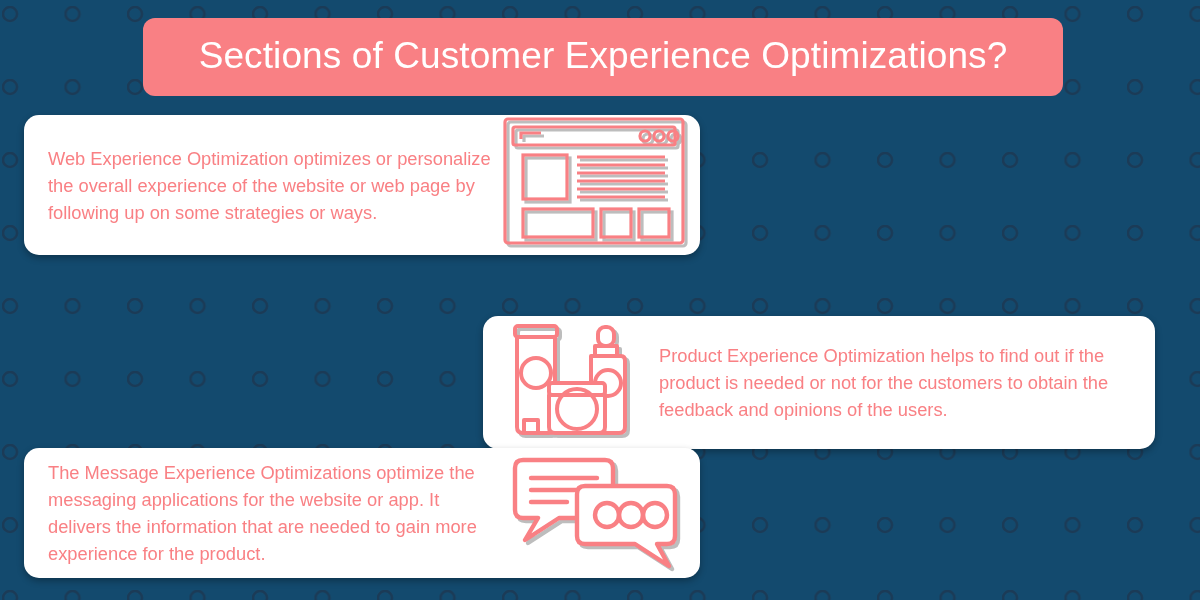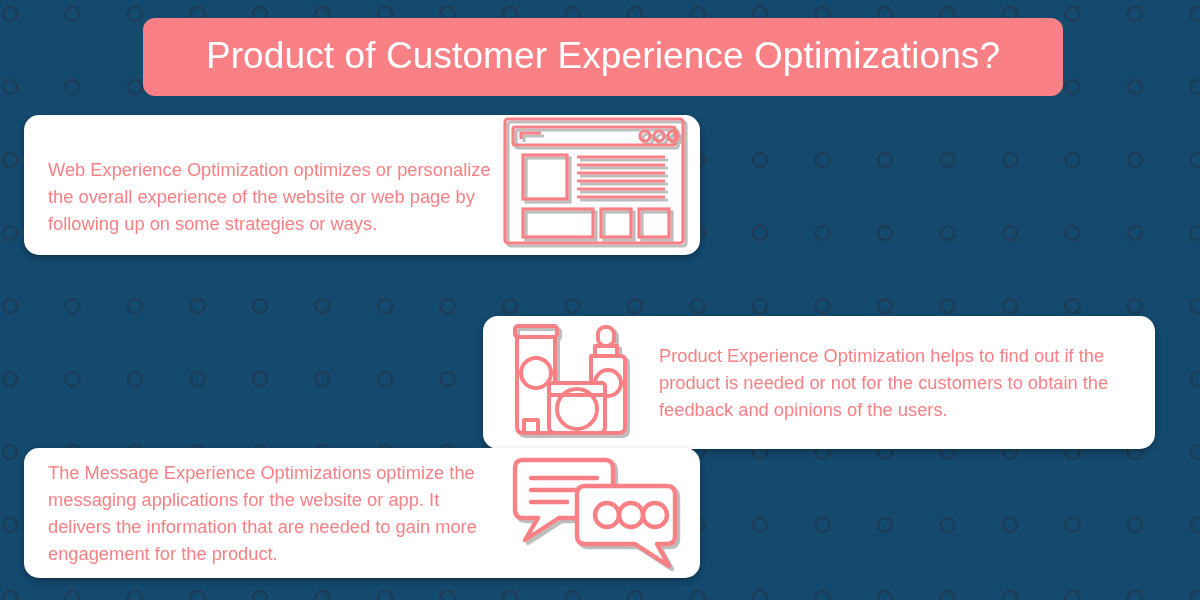--- a/index.html
+++ b/index.html
@@ -72,21 +72,20 @@
     justify-content: center;
   }
 
   
   #card-web {
     left: 24px;
     top: 115px;
     width: 676px;
     height: 140px;
     padding: 0 0 0 24px;
-    align-items: flex-end;
   }
   #card-web .card-text { width: 452px; }
   #card-web .card-icon { width: 196px; height: 140px; }
 
   
   #card-product {
     left: 483px;
     top: 286px;
     width: 672px;
     height: 133px;
@@ -116,21 +115,21 @@
   <defs>
     <pattern id="ringPattern" x="2" y="6" width="62.5" height="73" patternUnits="userSpaceOnUse">
       <circle cx="8" cy="8" r="7" fill="none" stroke="#1B3B57" stroke-width="2.6"></circle>
     </pattern>
   </defs>
   <rect x="0" y="0" width="1200" height="600" fill="#134A6E"></rect>
   <rect x="0" y="0" width="1200" height="600" fill="url(#ringPattern)"></rect>
 </svg>
 
 <div id="title-banner">
-  <span class="title-text">Product of Customer Experience Optimizations?</span>
+  <span class="title-text">Sections of Customer Experience Optimizations?</span>
 </div>
 
 <div class="card" id="card-web">
   <p class="card-text">Web Experience Optimization optimizes or personalize the overall experience of the website or web page by following up on some strategies or ways.</p>
   <div class="card-icon">
     <svg class="icon-svg" width="190" height="136" viewBox="0 0 190 136" xmlns="http://www.w3.org/2000/svg">
       <g fill="none" stroke="#BDBDBD" stroke-width="3.2" transform="translate(3,3)">
         <rect x="2" y="2" width="178" height="124" rx="3"></rect>
         <rect x="10" y="10" width="162" height="18" rx="2"></rect>
         <polyline points="18,22 18,16 38,16"></polyline>
@@ -202,21 +201,21 @@
         <rect x="46" y="62" width="56" height="12" rx="3" fill="#FFFFFF"></rect>
         <path d="M46 74 L102 74 L102 106 Q102 112 96 112 L52 112 Q46 112 46 106 Z" fill="#FFFFFF"></path>
         <circle cx="74" cy="88" r="20"></circle>
       </g>
     </svg>
   </div>
   <p class="card-text">Product Experience Optimization helps to find out if the product is needed or not for the customers to obtain the feedback and opinions of the users.</p>
 </div>
 
 <div class="card" id="card-message">
-  <p class="card-text">The Message Experience Optimizations optimize the messaging applications for the website or app. It delivers the information that are needed to gain more engagement for the product.</p>
+  <p class="card-text">The Message Experience Optimizations optimize the messaging applications for the website or app. It delivers the information that are needed to gain more experience for the product.</p>
   <div class="card-icon">
     <svg class="icon-svg" width="182" height="118" viewBox="0 0 182 118" xmlns="http://www.w3.org/2000/svg">
       <g fill="none" stroke="#BDBDBD" stroke-width="4.4" stroke-linejoin="round" stroke-linecap="round" transform="translate(3,3)">
         <path d="M16 6 L98 6 Q106 6 106 14 L106 56 Q106 64 98 64 L52 64 L18 86 L31 64 L16 64 Q8 64 8 56 L8 14 Q8 6 16 6 Z"></path>
         <line x1="24" y1="24" x2="90" y2="24"></line>
         <line x1="24" y1="36" x2="70" y2="36"></line>
         <line x1="24" y1="48" x2="60" y2="48"></line>
         <path d="M78 32 L160 32 Q168 32 168 40 L168 82 Q168 90 160 90 L150 90 L162 112 L128 90 L78 90 Q70 90 70 82 L70 40 Q70 32 78 32 Z"></path>
         <circle cx="100" cy="61" r="12"></circle>
         <circle cx="124" cy="61" r="12"></circle>

